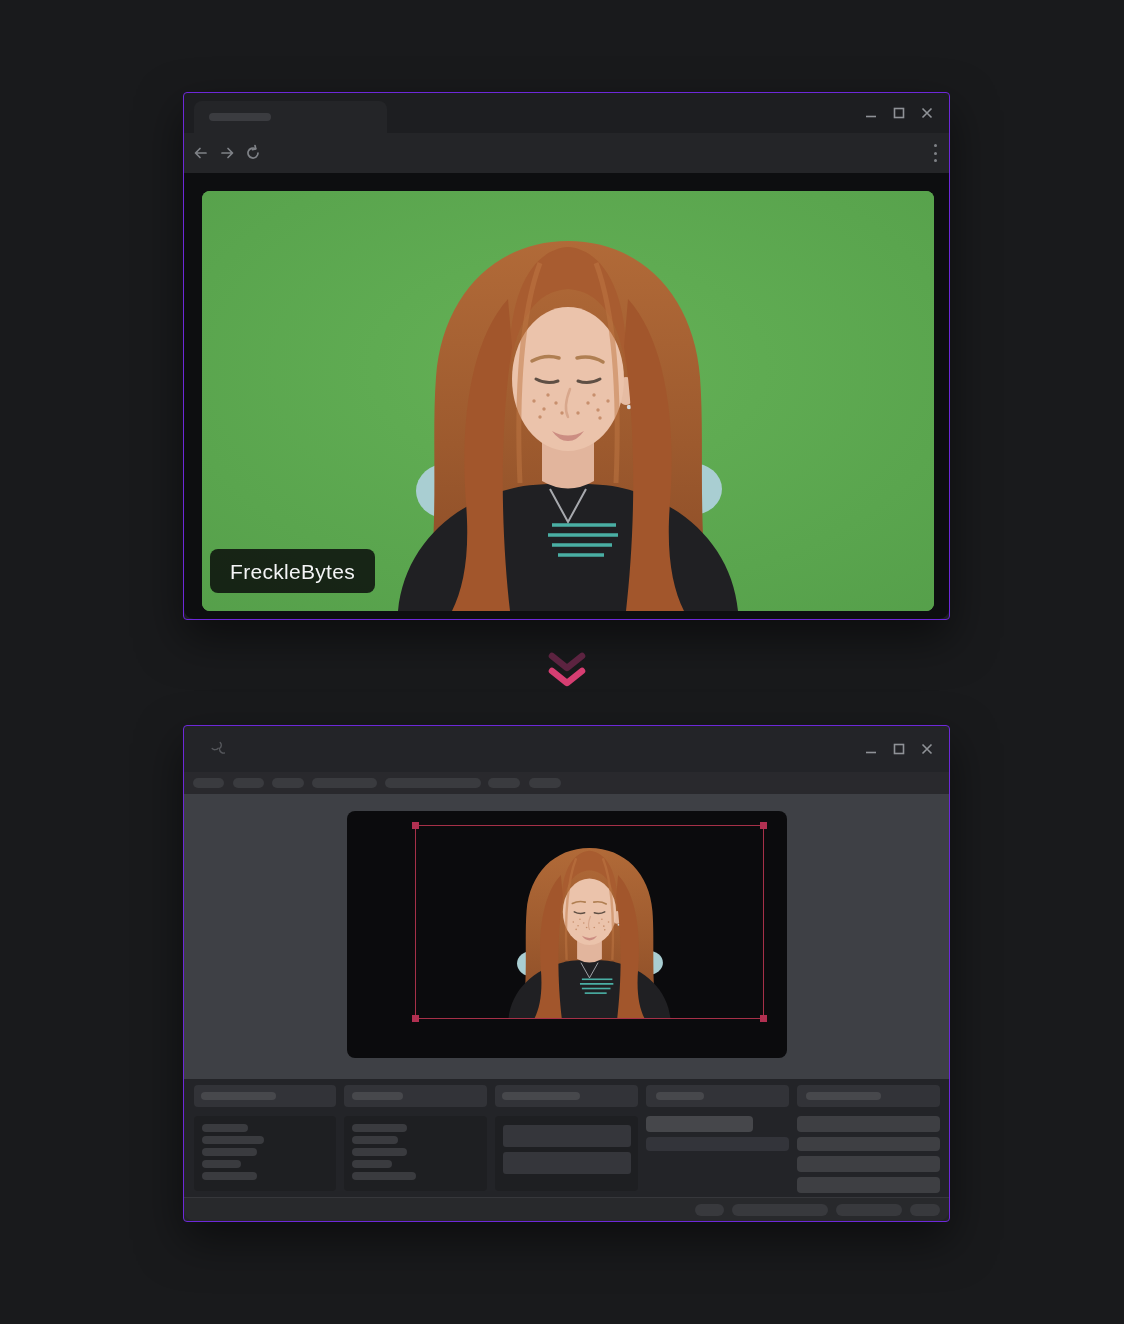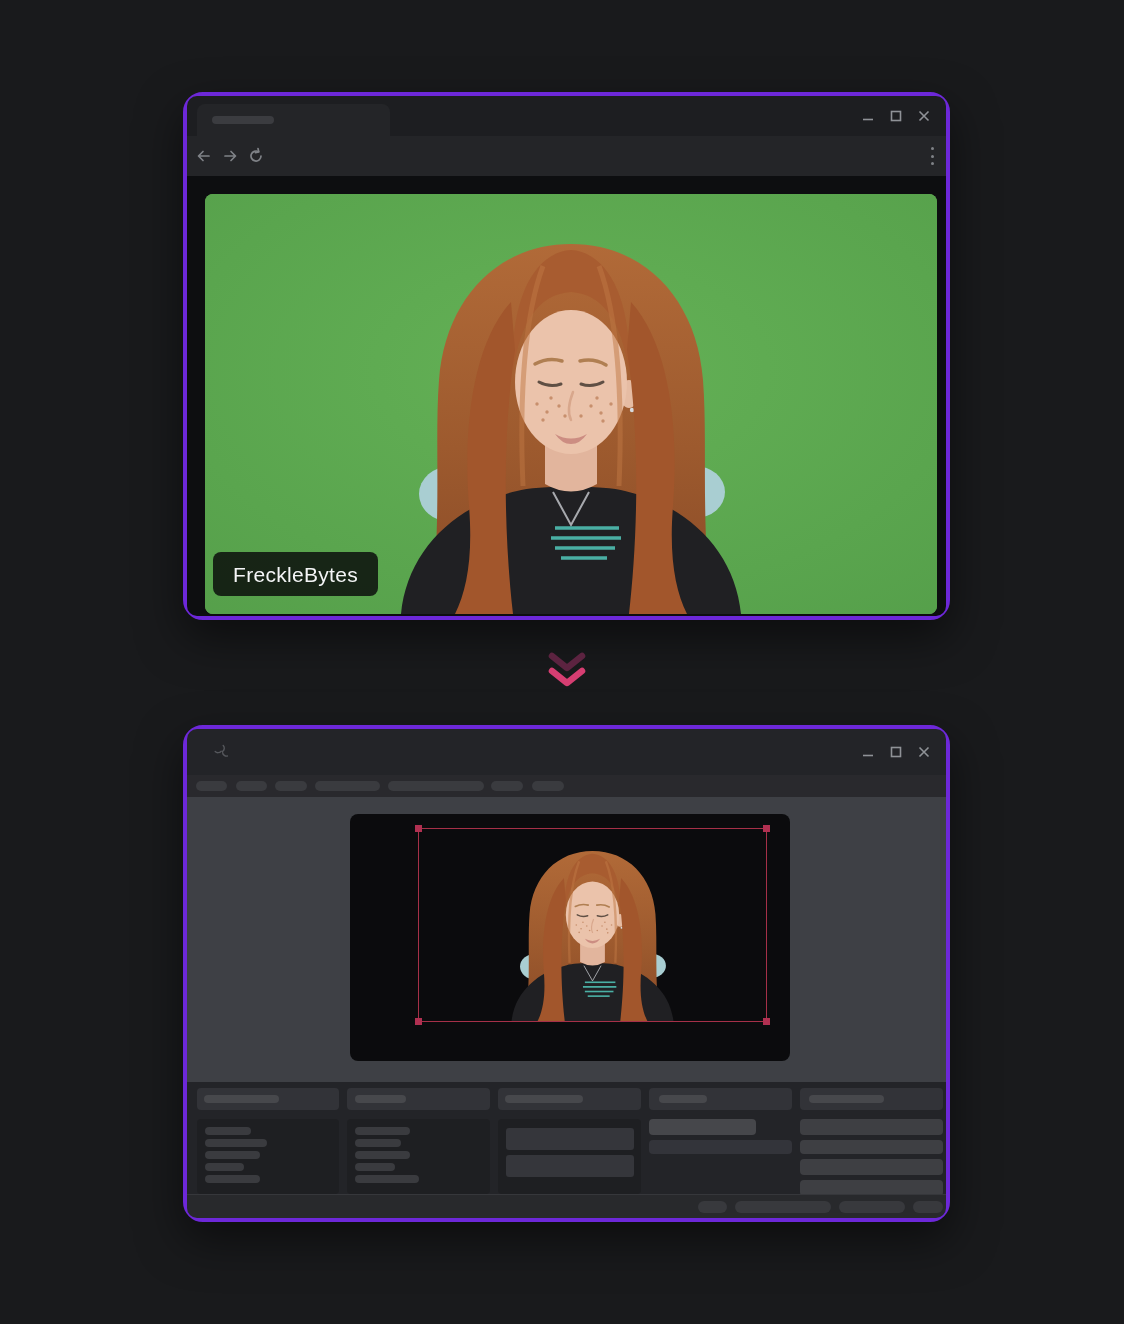--- a/index.html
+++ b/index.html
@@ -2,23 +2,23 @@
 <html><head>
 <meta charset="utf-8">
 <style>
   * { margin:0; padding:0; box-sizing:border-box; }
   html,body { background:#191a1c; }
   body {
     width:1124px; height:1324px; position:relative; overflow:hidden;
     font-family:"Liberation Sans", sans-serif;
   }
   .window {
-    position:absolute; border-radius:20px;
+    position:absolute; border-radius:4px;
     box-shadow:0 18px 45px rgba(0,0,0,.5);
-    border:4px solid #6d28d9;
+    border:1px solid #6d28d9;
   }
   .pill { position:absolute; background:#3b3c40; border-radius:99px; }
 
   
   #browser { left:183px; top:92px; width:767px; height:528px; background:#1d1e21; }
   .tabstrip { position:absolute; top:0; left:0; right:0; height:40px; border-radius:10px 10px 0 0; background:#1d1e21; }
   .tab { position:absolute; left:10px; top:8px; width:193px; height:32px; background:#242528; border-radius:8px 8px 0 0; }
   .winctrl { position:absolute; top:0; right:16px; height:100%; display:flex; align-items:center; gap:16px; }
   .winctrl svg { display:block; }
   .navbar { position:absolute; top:40px; left:0; right:0; height:40px; background:#242528; }

